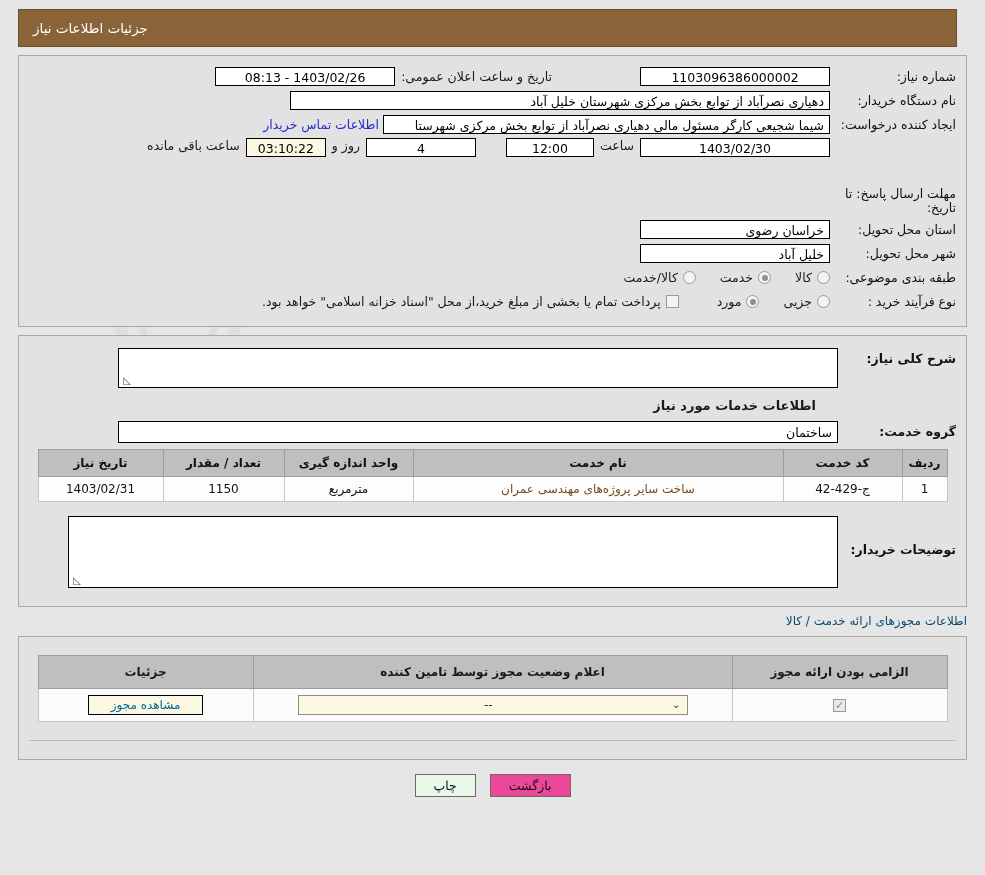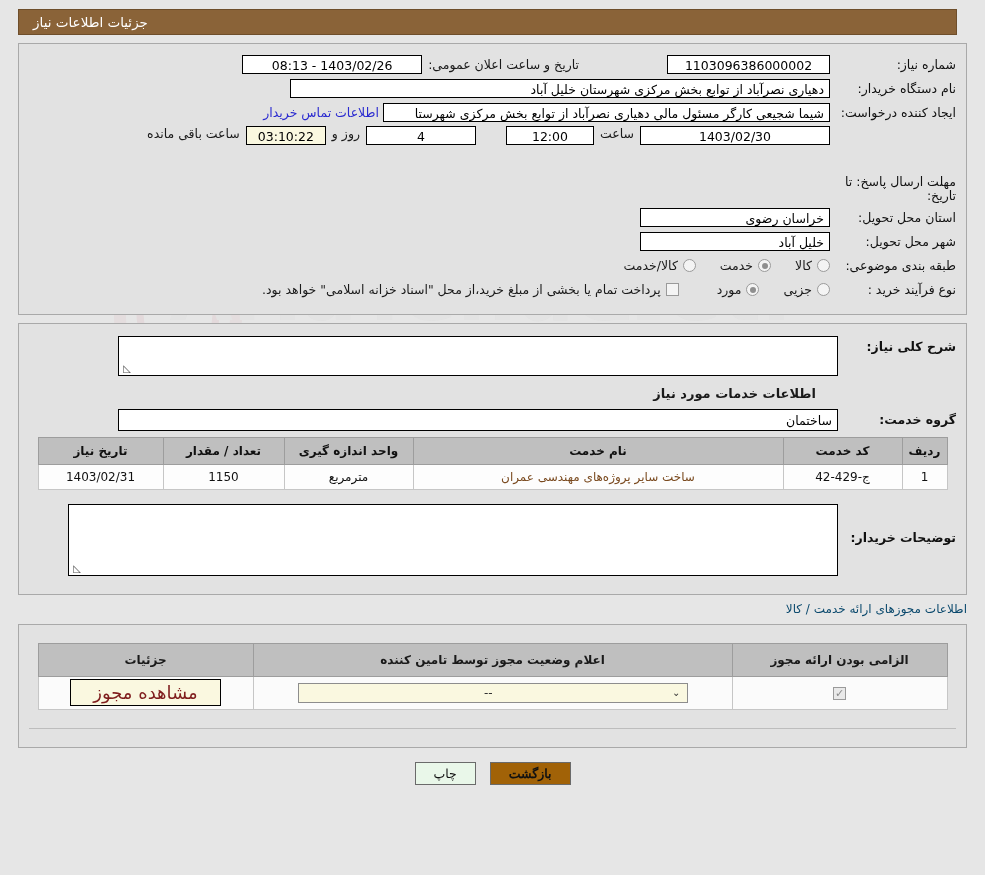--- a/index.html
+++ b/index.html
@@ -28,21 +28,21 @@
     pointer-events: none;
     z-index: 0;
     opacity: 0.30;
   }
 
   .layer { position: relative; z-index: 2; }
 
   
   .title-bar {
     margin: 9px 28px 0 18px;
-    height: 26px;
+    height: 38px;
     background: #8a6338;
     border: 1px solid #6e4e2b;
     display: flex;
     align-items: center;
     justify-content: flex-end;
     padding: 0 14px;
     box-sizing: border-box;
   }
   .title-bar .t {
     color: #ffffff;
@@ -242,42 +242,42 @@
     margin: 0 auto;
     cursor: pointer;
   }
   .select-box .val { flex: 1; text-align: center; color: #333; }
   .select-box .chev { color: #333; font-size: 10px; }
 
   .btn-link {
     display: inline-block;
     background: #faf8e0;
     border: 1px solid #000;
-    font-size: 18px;
+    font-size: 12px;
     padding: 2px 22px;
     cursor: pointer;
-    color: #7f1d1d;
+    color: #0369a1;
   }
 
   
   .btnbar {
     margin-top: 14px;
     display: flex;
     justify-content: center;
     gap: 14px;
   }
   .btn {
     border: 1px solid #6a6a6a;
     font-size: 12.5px;
     padding: 3px 18px;
     cursor: pointer;
     color: #111;
   }
   .btn.print { background: #e9f7e9; }
-  .btn.back  { background: #a16207; font-weight: bold; }
+  .btn.back  { background: #ec4899; }
 
   .hr-sep { border-top: 1px solid #bdbdbd; margin: 6px 0 0 0; }
 </style>
 </head>
 <body>
 
 <div id="page">
 
   <svg class="watermark" viewBox="0 0 985 240" xmlns="http://www.w3.org/2000/svg">
     <g opacity="0.55">
@@ -292,21 +292,21 @@
   <div class="layer">
 
     <div class="title-bar">
       <span class="t">جزئیات اطلاعات نیاز</span>
     </div>
 
     <div class="panel" style="padding-top:10px;">
 
       <div class="row">
         <span class="lbl w130">شماره نیاز:</span>
-        <div class="fld" style="width:163px;text-align:center;">1103096386000002</div>
+        <div class="fld" style="width:190px;text-align:center;">1103096386000002</div>
         <span class="plain" style="margin-right:82px;">تاریخ و ساعت اعلان عمومی:</span>
         <div class="fld" style="width:180px;">1403/02/26 - 08:13</div>
       </div>
 
       <div class="row">
         <span class="lbl w130">نام دستگاه خریدار:</span>
         <div class="fld rtl-text" style="width:540px;">دهیاری نصرآباد از توابع بخش مرکزی شهرستان خلیل آباد</div>
       </div>
 
       <div class="row">

